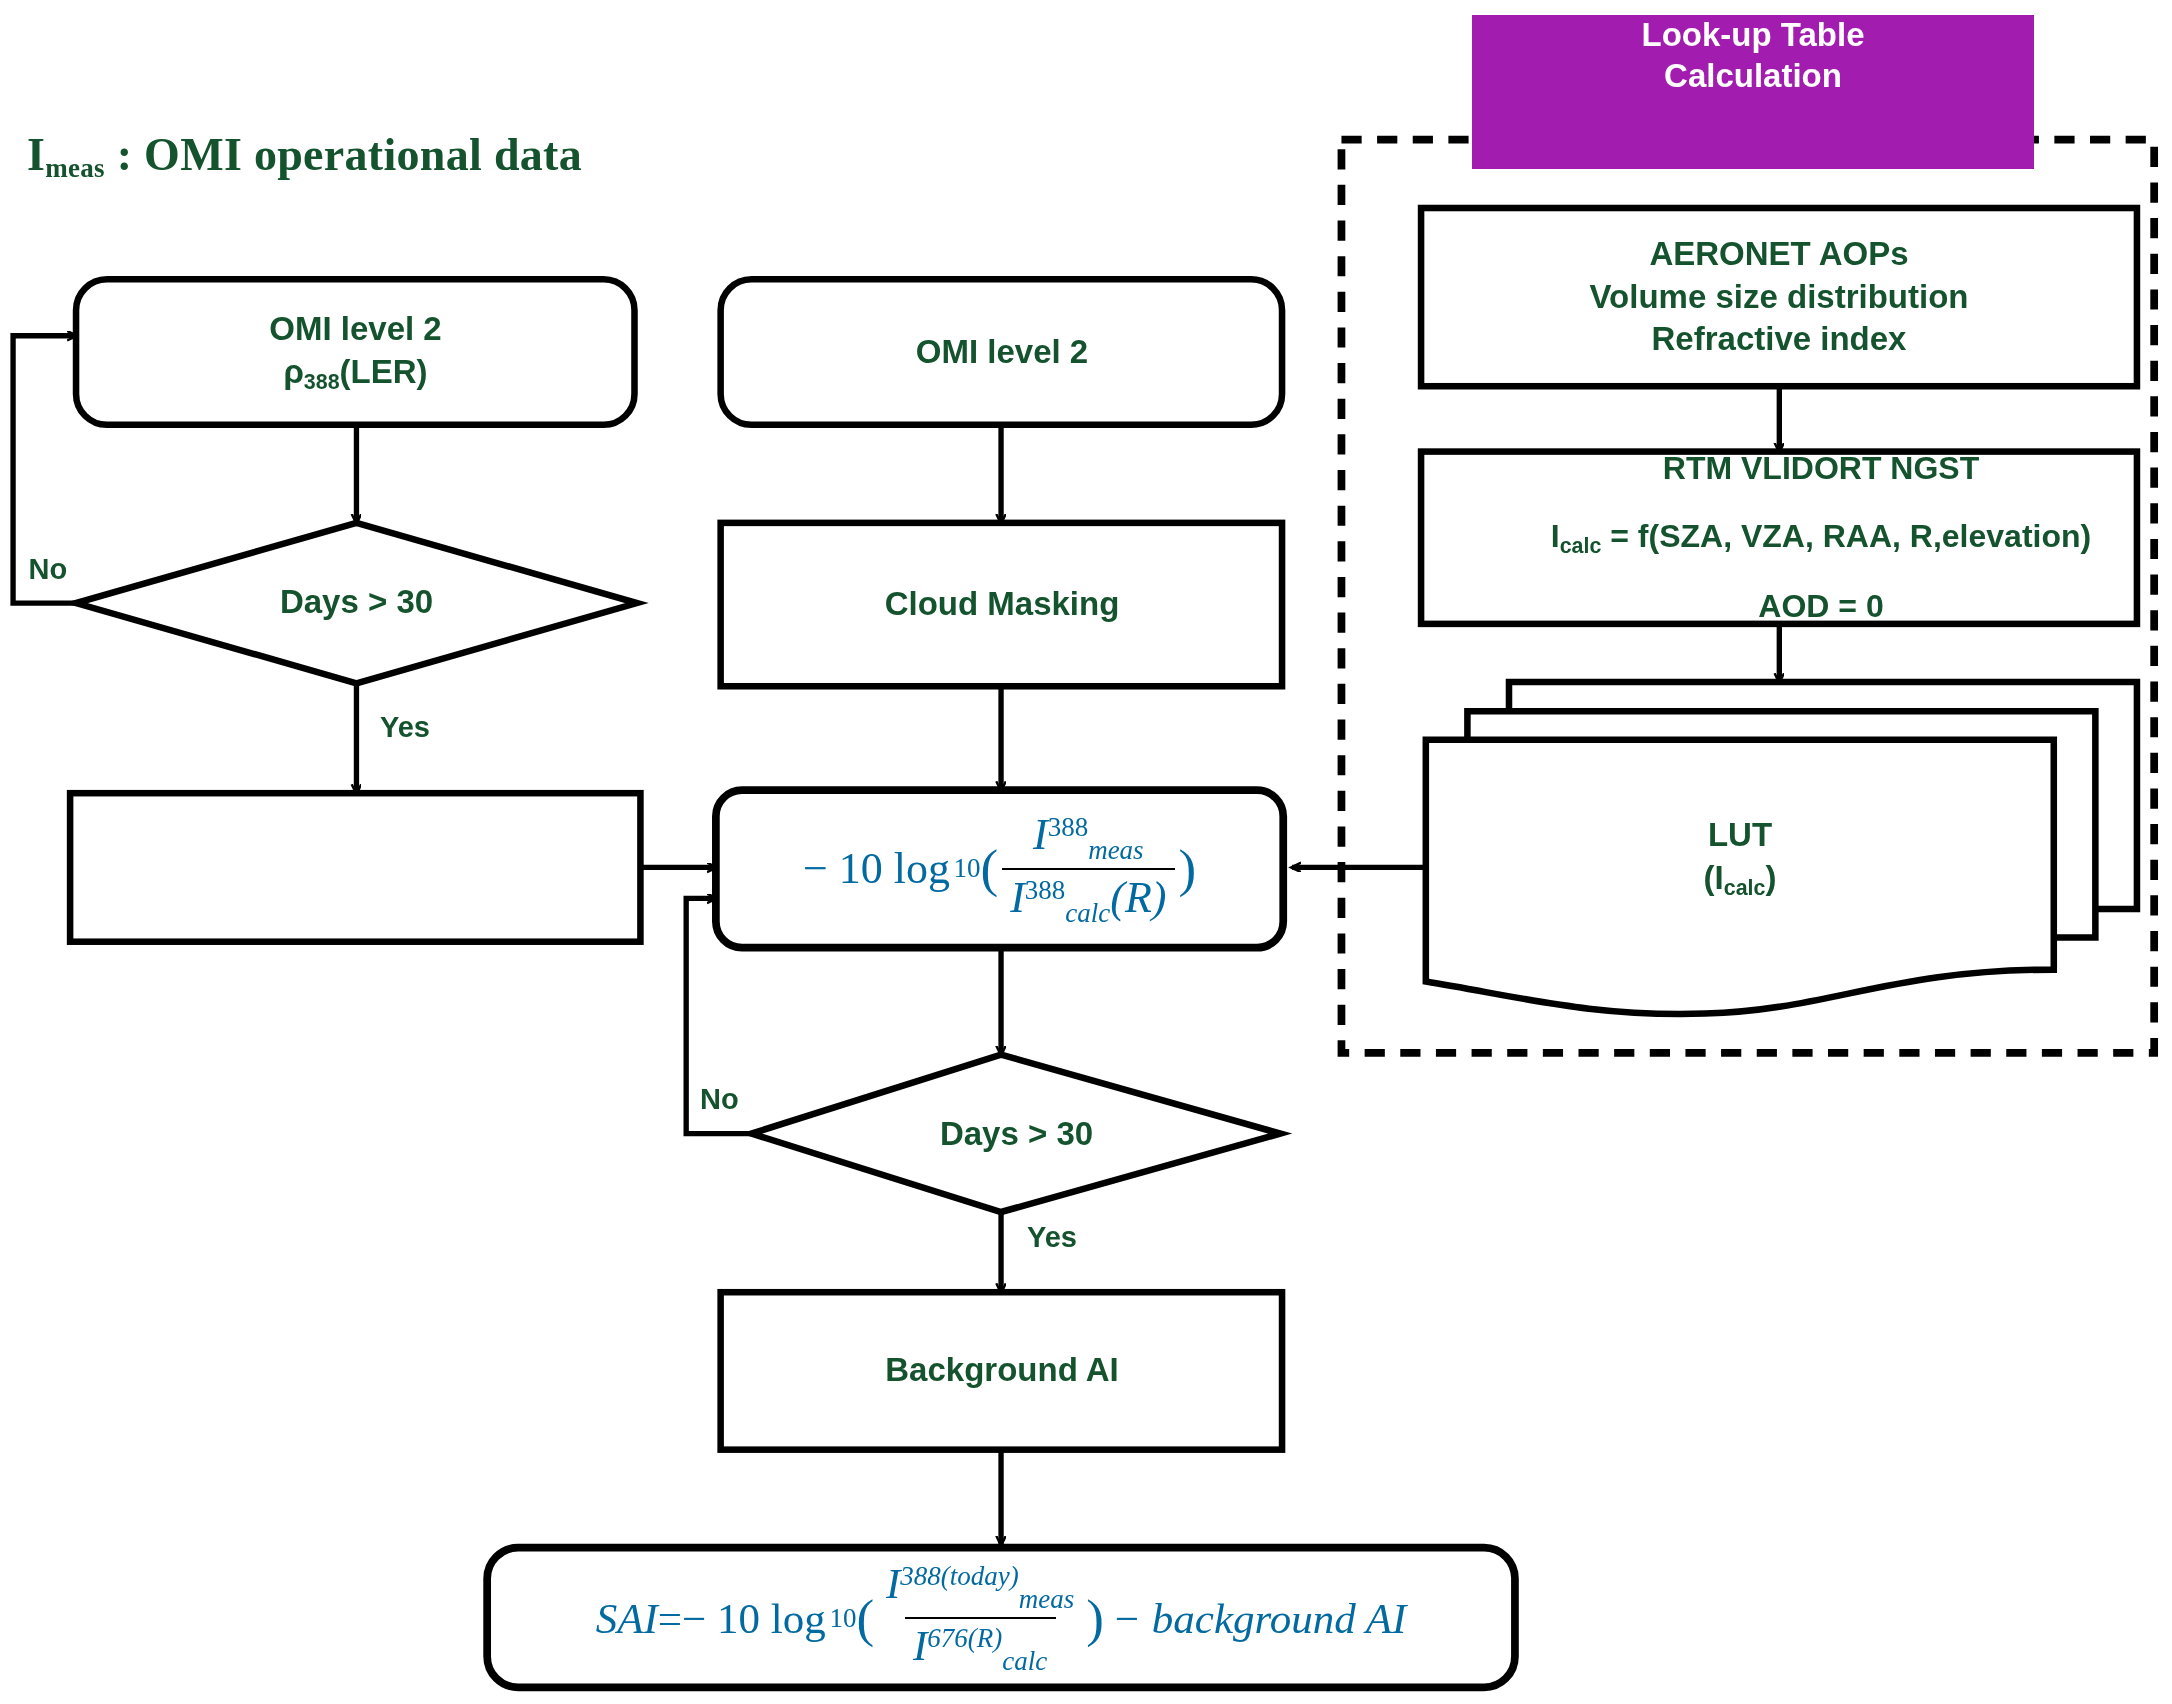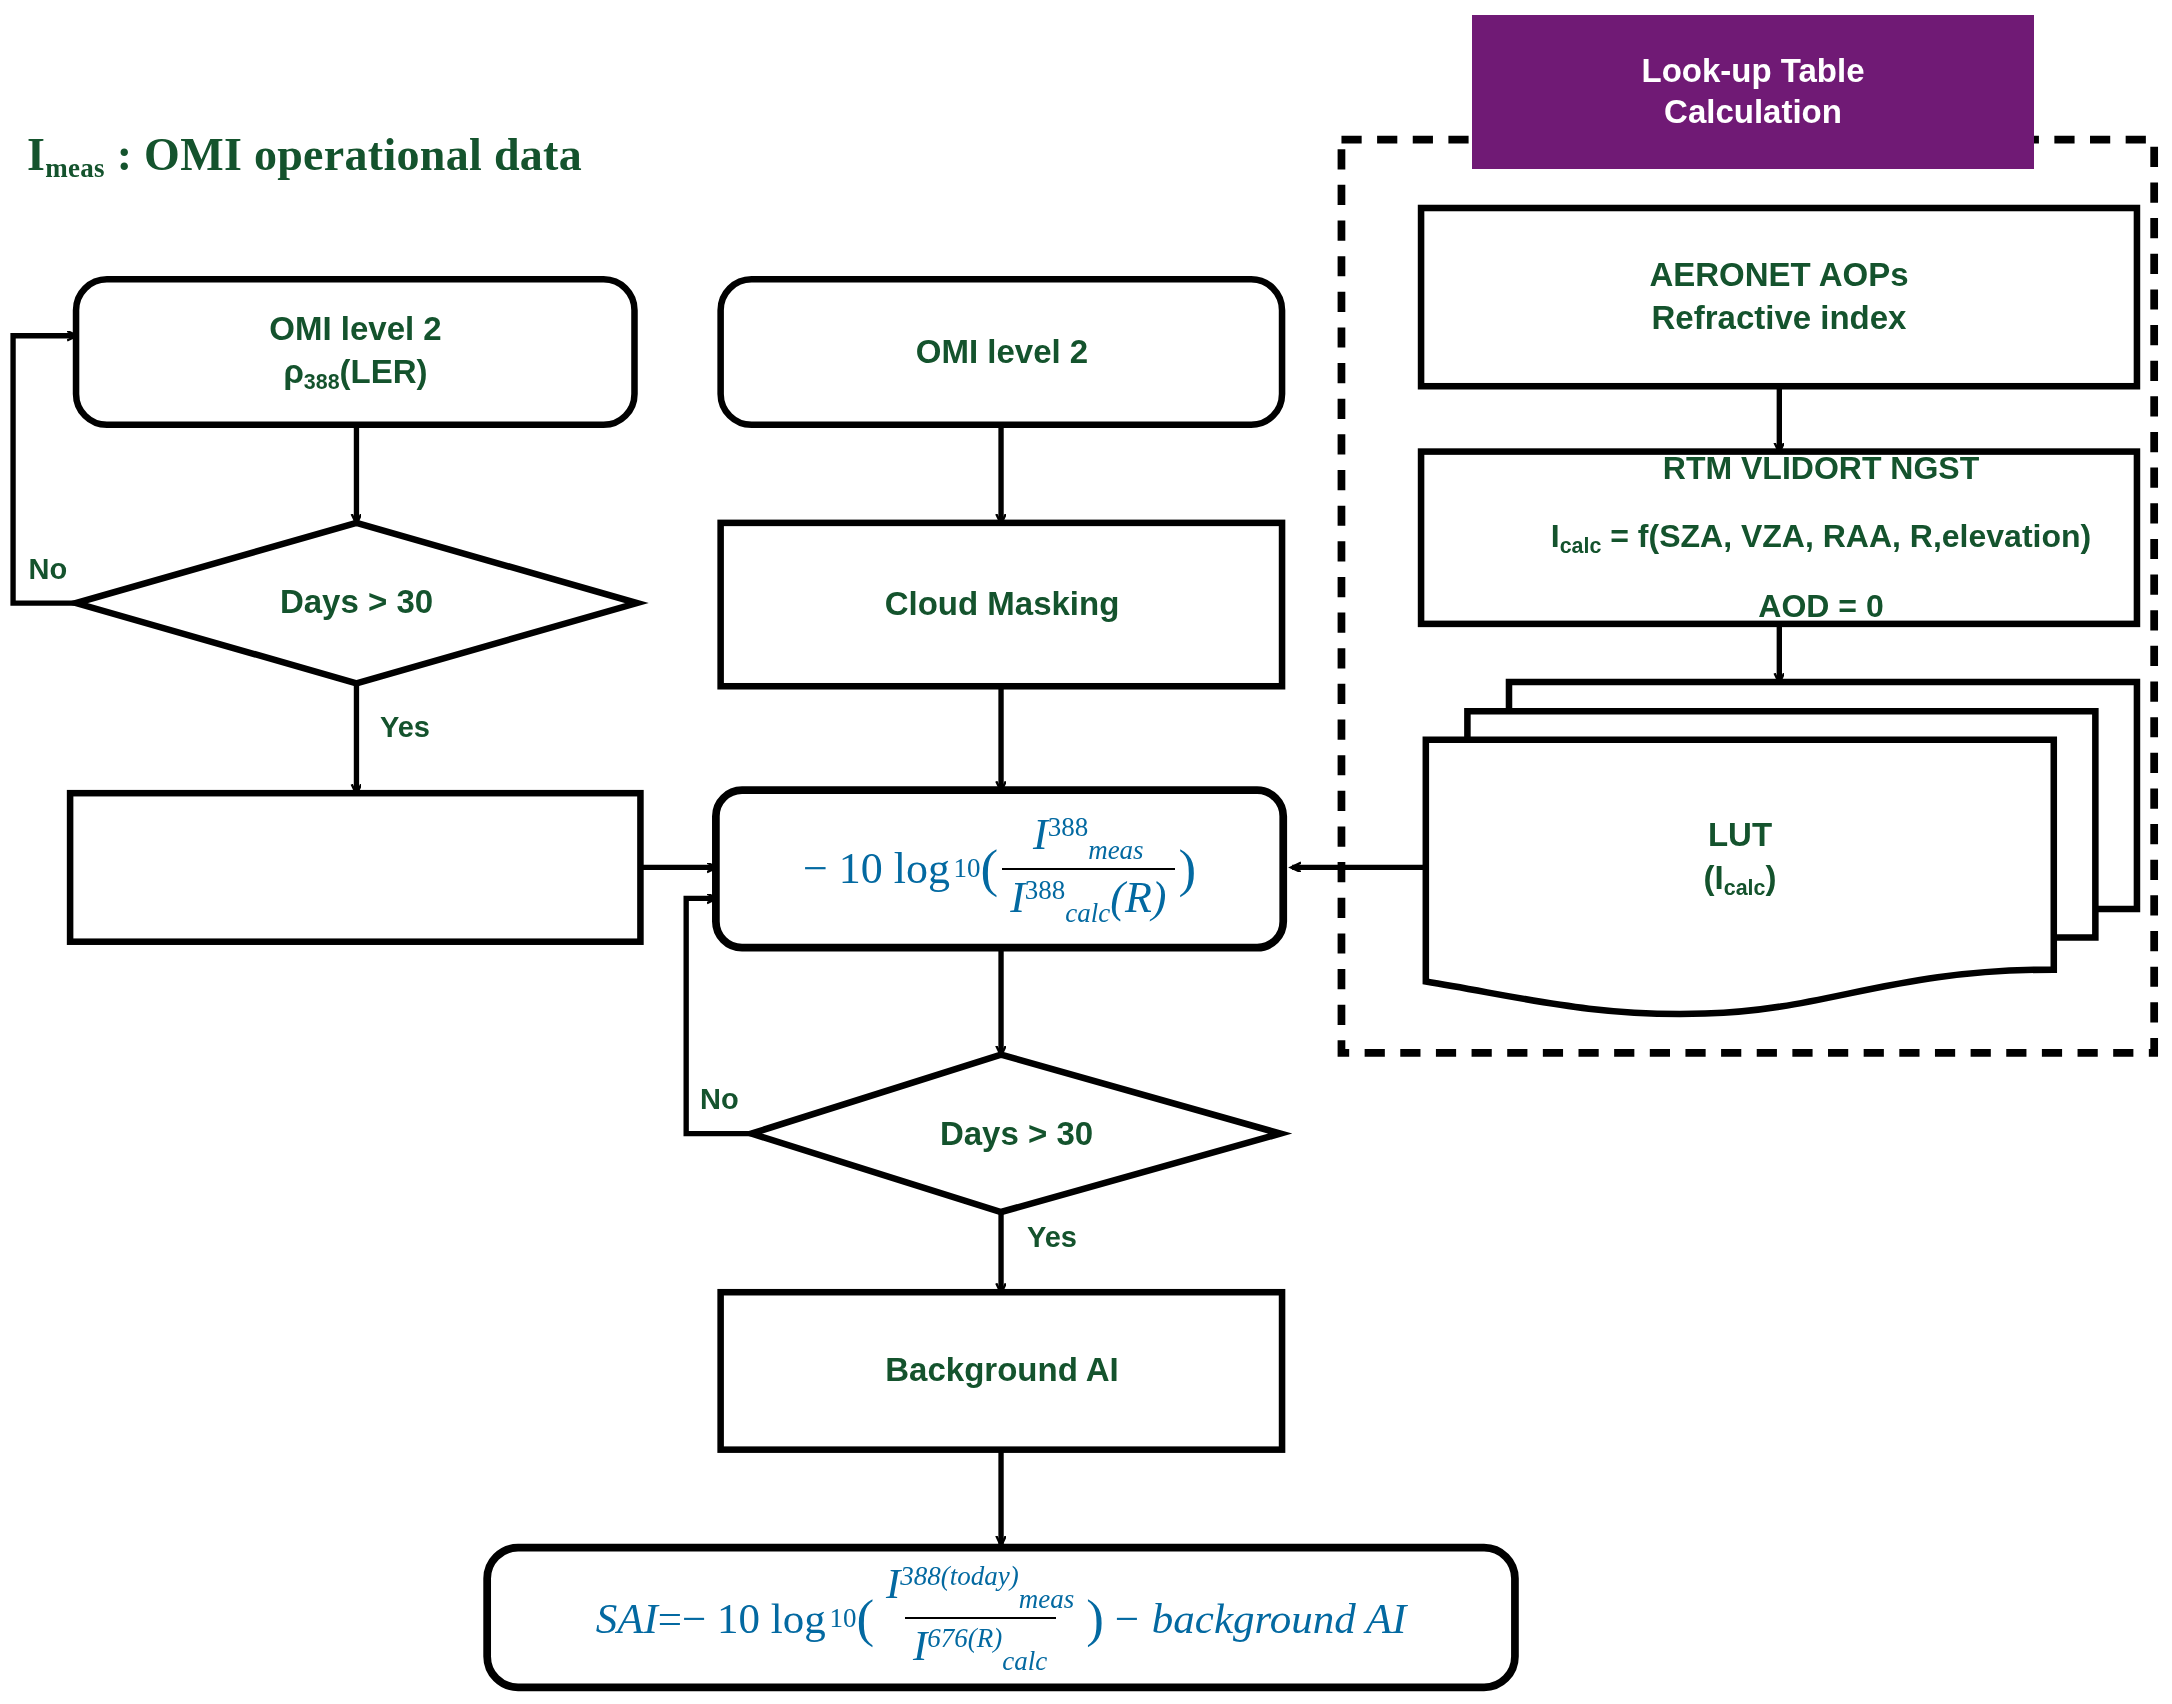--- a/index.html
+++ b/index.html
@@ -74,22 +74,22 @@
   .sup{font-size:27px;vertical-align:13px;font-style:normal;}
   .sup-it{font-size:27px;vertical-align:13px;font-style:italic;}
   .sbs{font-size:27px;vertical-align:-9.5px;font-style:italic;}
   .sbn{font-size:27px;vertical-align:-9.5px;font-style:normal;}
   .isym{font-style:italic;}
   .paren{font-style:normal;font-size:53px;line-height:0.8;}
 
   
   #lut-banner{
     position:absolute;
-    background:#701a75;
-    display:flex;align-items:center;justify-content:center;
+    background:#a21caf;
+    display:flex;justify-content:center;
   }
 </style>
 </head>
 <body>
 
 <div id="root">
 
   <svg class="layer" viewBox="0 0 3656 2868" xmlns="http://www.w3.org/2000/svg">
     <defs>
       <marker id="ah" markerWidth="16" markerHeight="16" refX="11" refY="6" orient="auto" markerUnits="userSpaceOnUse">
@@ -233,20 +233,21 @@
     <span class="frac">
       <span class="num"><span class="isym">I</span><span class="sup-it">388(today)</span><span class="sbs">meas</span></span>
       <span class="den"><span class="isym">I</span><span class="sup-it">676(R)</span><span class="sbs">calc</span></span>
     </span>
     <span class="paren">)</span>
     <span class="isym" style="margin-left:8.3px;">− background AI</span>
   </div>
 
   <div class="lbl ctr node-text" style="left:1421px;top:208px;width:716px;height:178px;">
     <div>AERONET AOPs</div>
+    <div>Volume size distribution</div>
     <div>Refractive index</div>
   </div>
 
   <div class="lbl ctr node-text" style="left:1463px;top:452px;width:716px;height:172px;font-size:32px;gap:26px;">
     <div>RTM VLIDORT NGST</div>
     <div>
       <span>I</span><span class="sub">calc</span><span> = f(SZA, VZA, RAA, R,elevation)</span>
     </div>
     <div>AOD = 0</div>
   </div>

